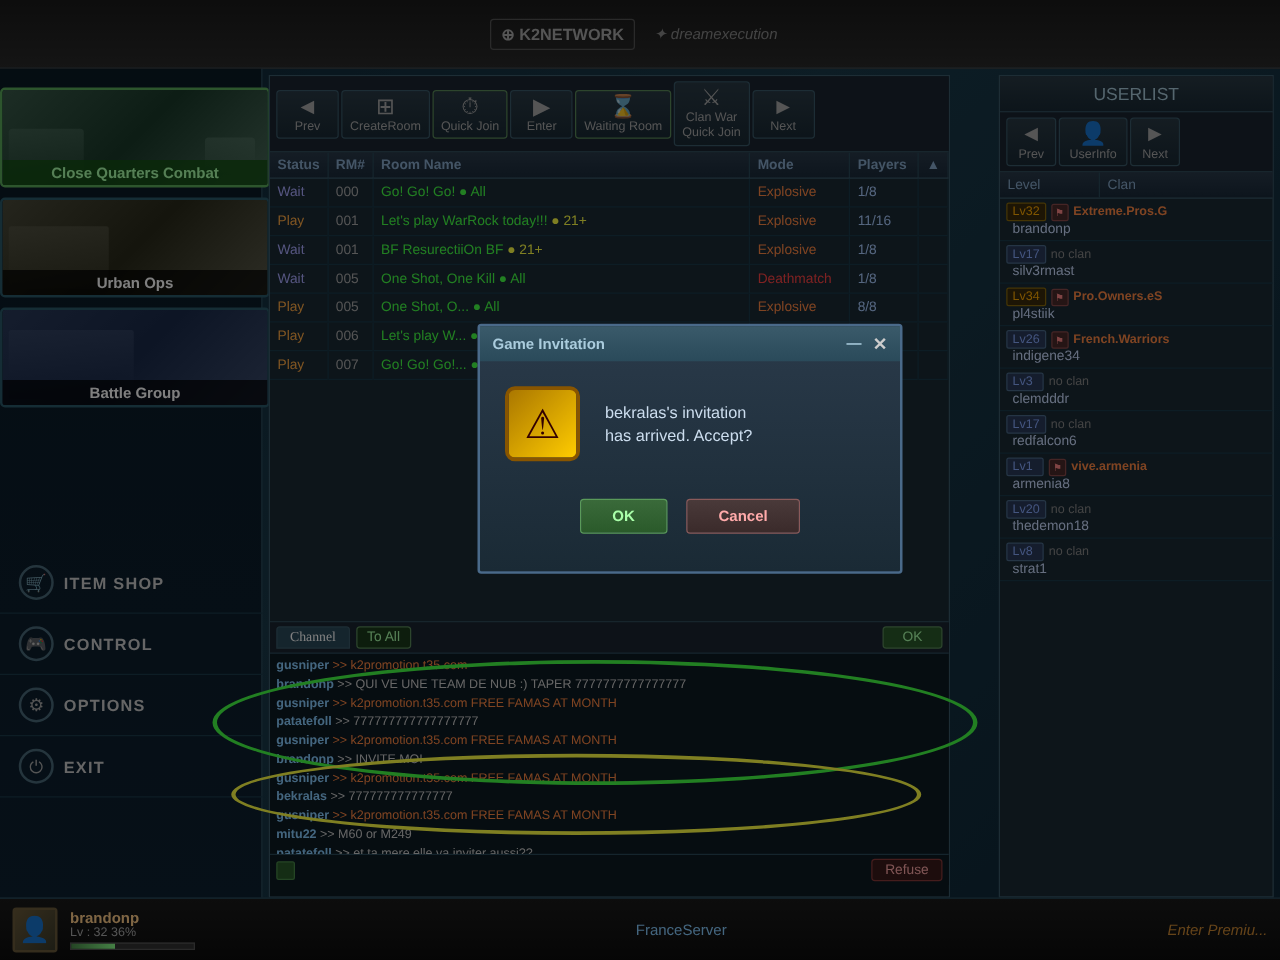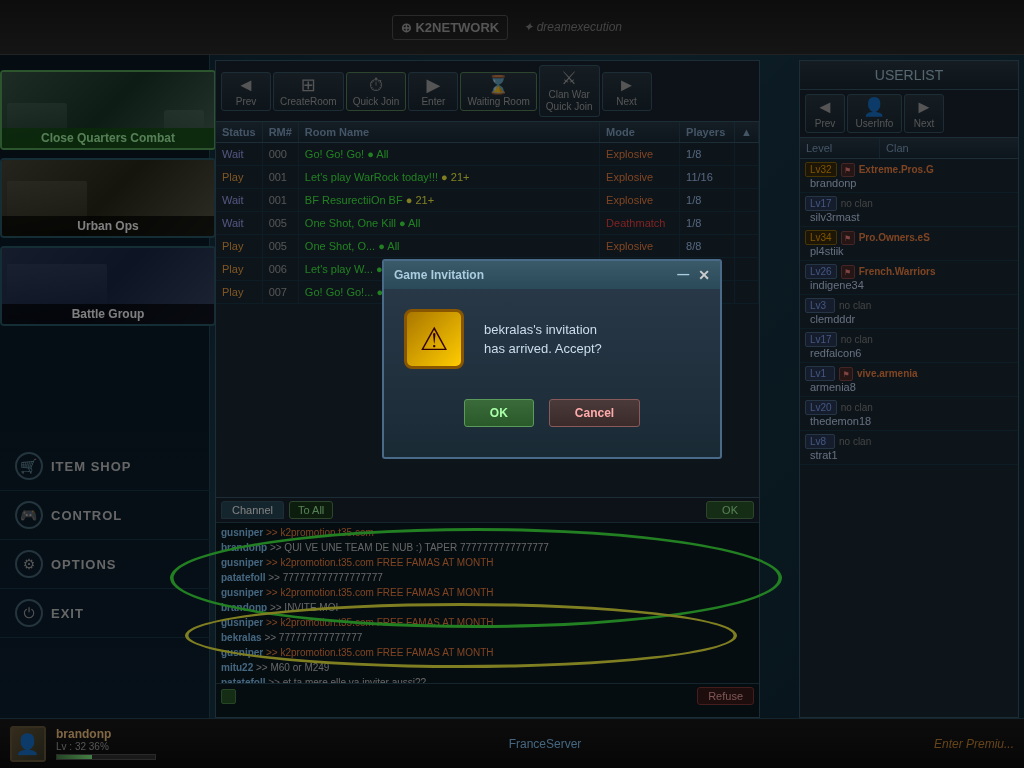--- a/index.html
+++ b/index.html
@@ -237,20 +237,21 @@
       border-bottom: 1px solid #2a4a5a;
     }
     .chat-tab {
       padding: 2px 10px;
       border: 1px solid #3a5a6a;
       border-radius: 3px 3px 0 0;
       cursor: pointer;
       font-size: 11px;
       background: #1a2a35;
       color: #aaa;
+      font-family: Liberation Serif, serif;
     }
     .chat-tab.active { background: #2a4a5a; color: #fff; }
     .chat-to-all-btn {
       padding: 2px 8px;
       border: 1px solid #5a8a5a;
       border-radius: 3px;
       cursor: pointer;
       font-size: 11px;
       background: #1a3a1a;
       color: #aaffaa;

